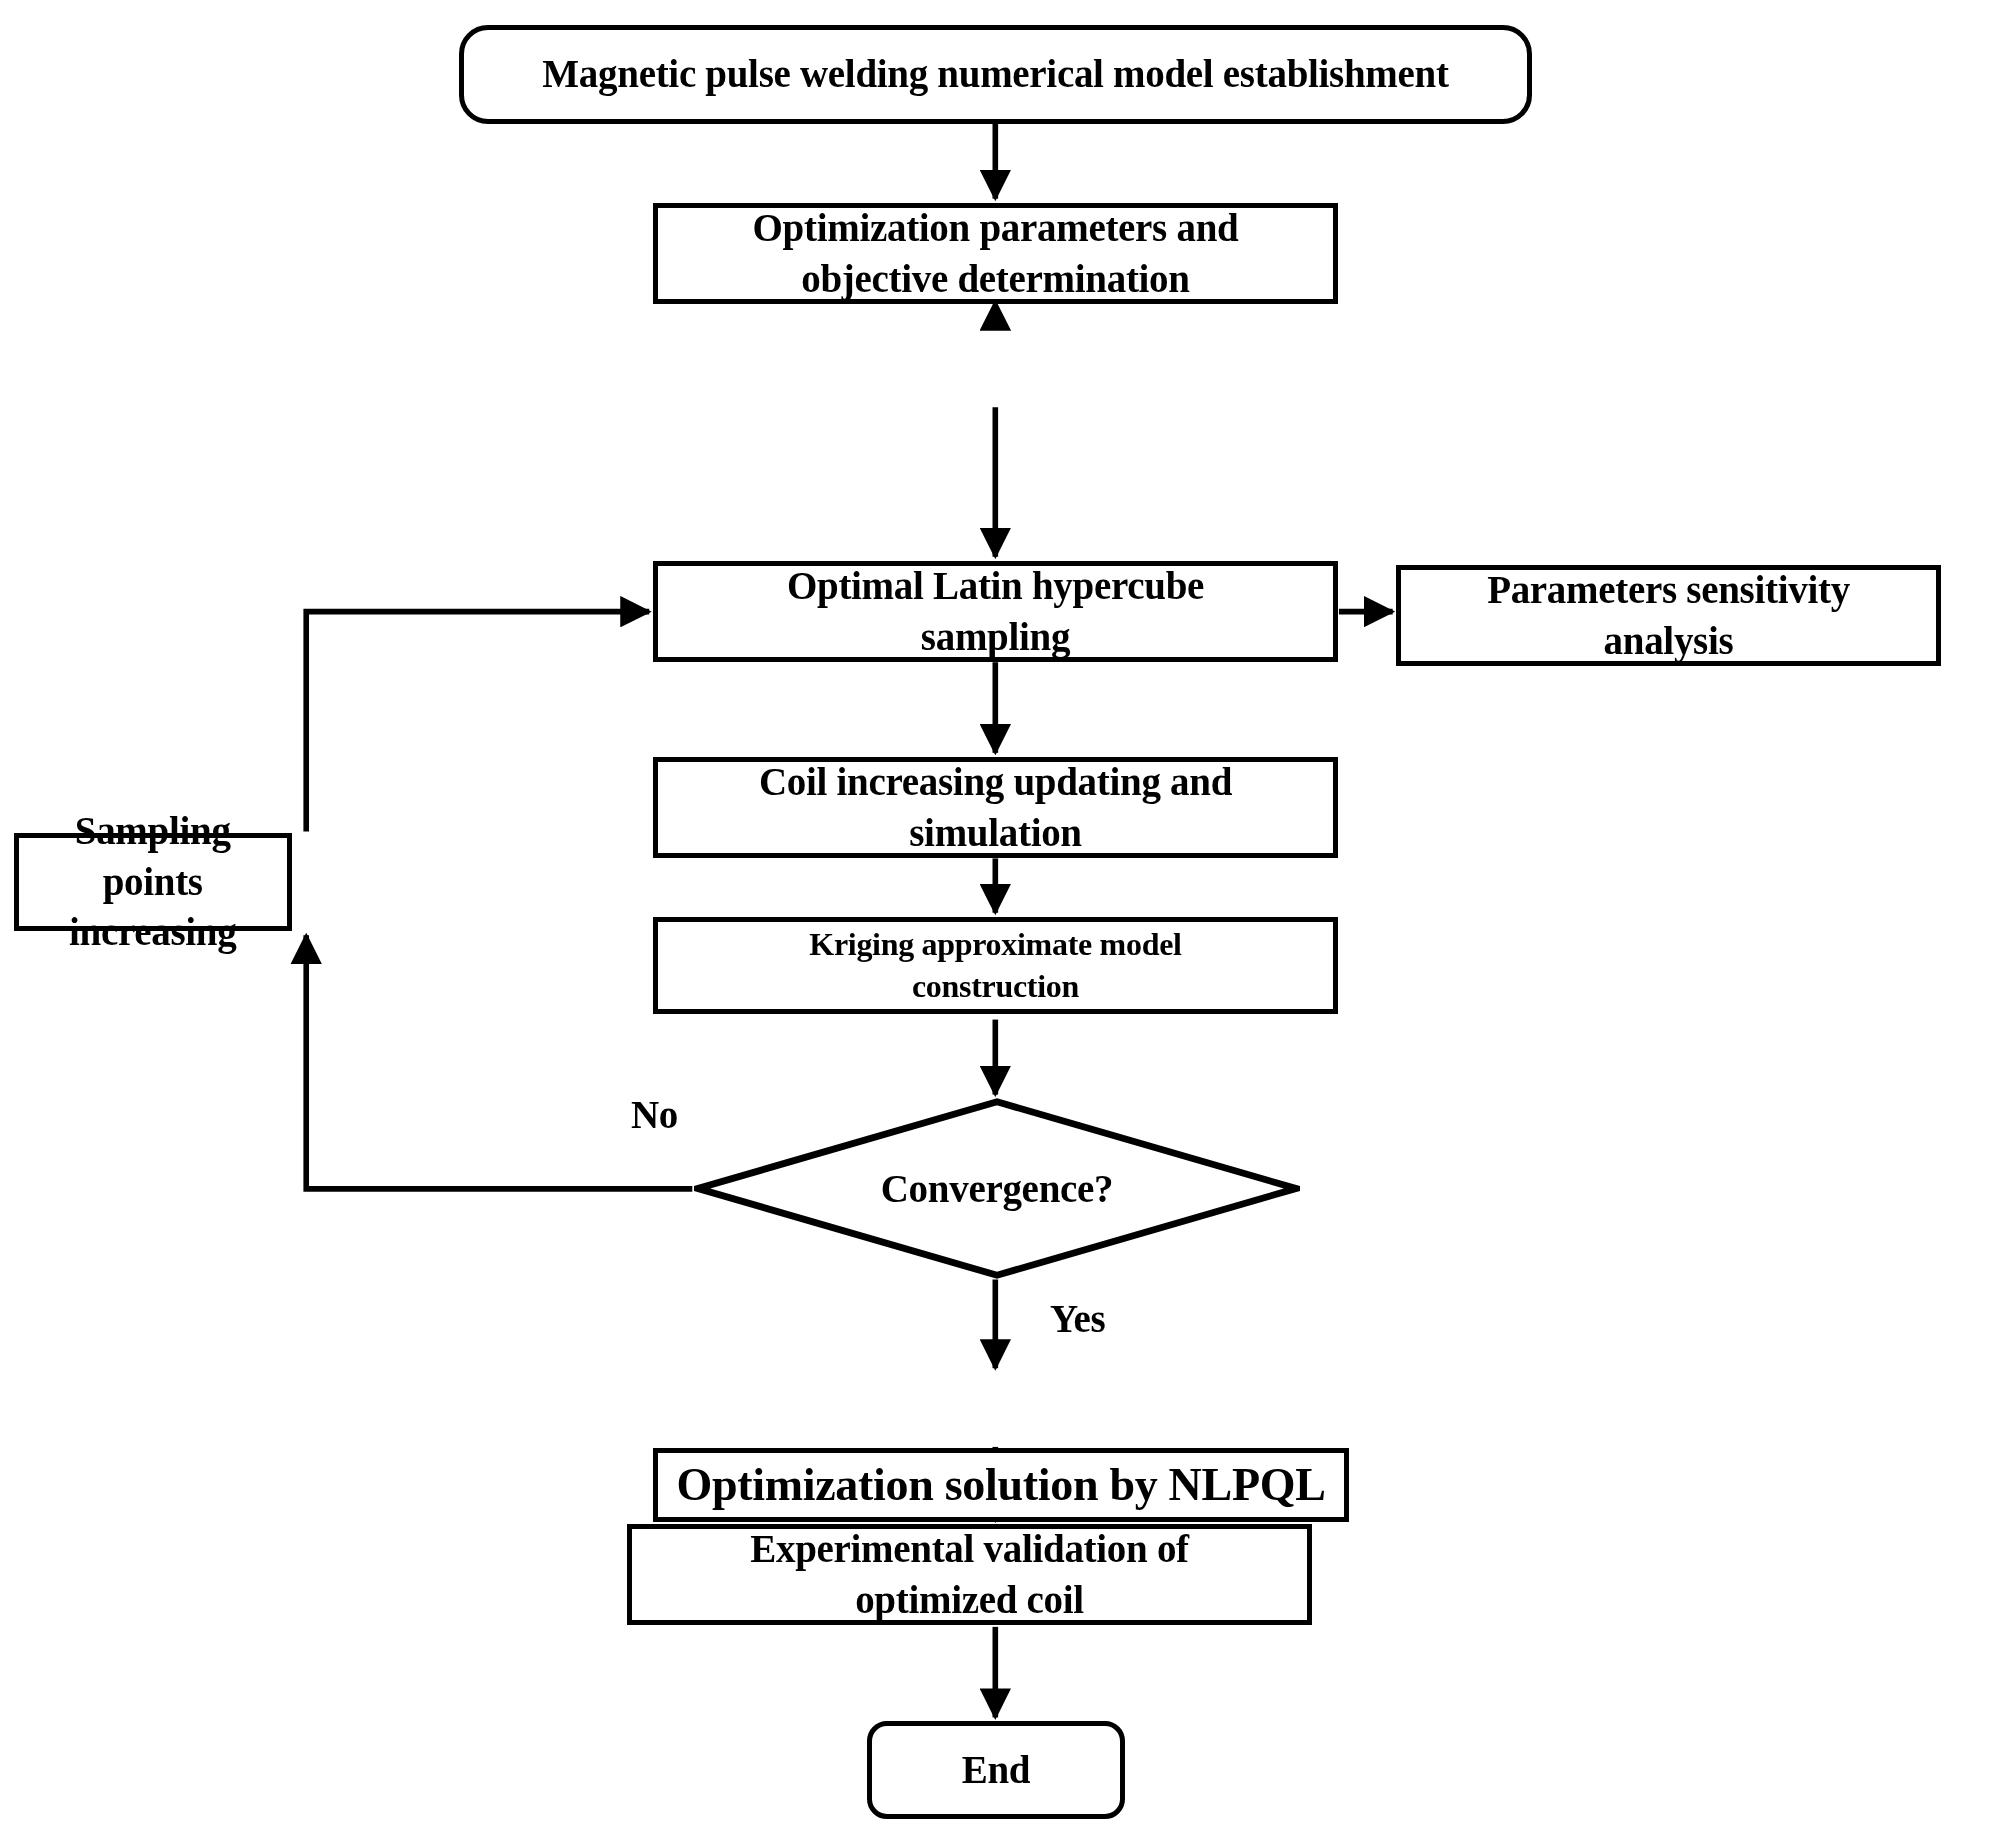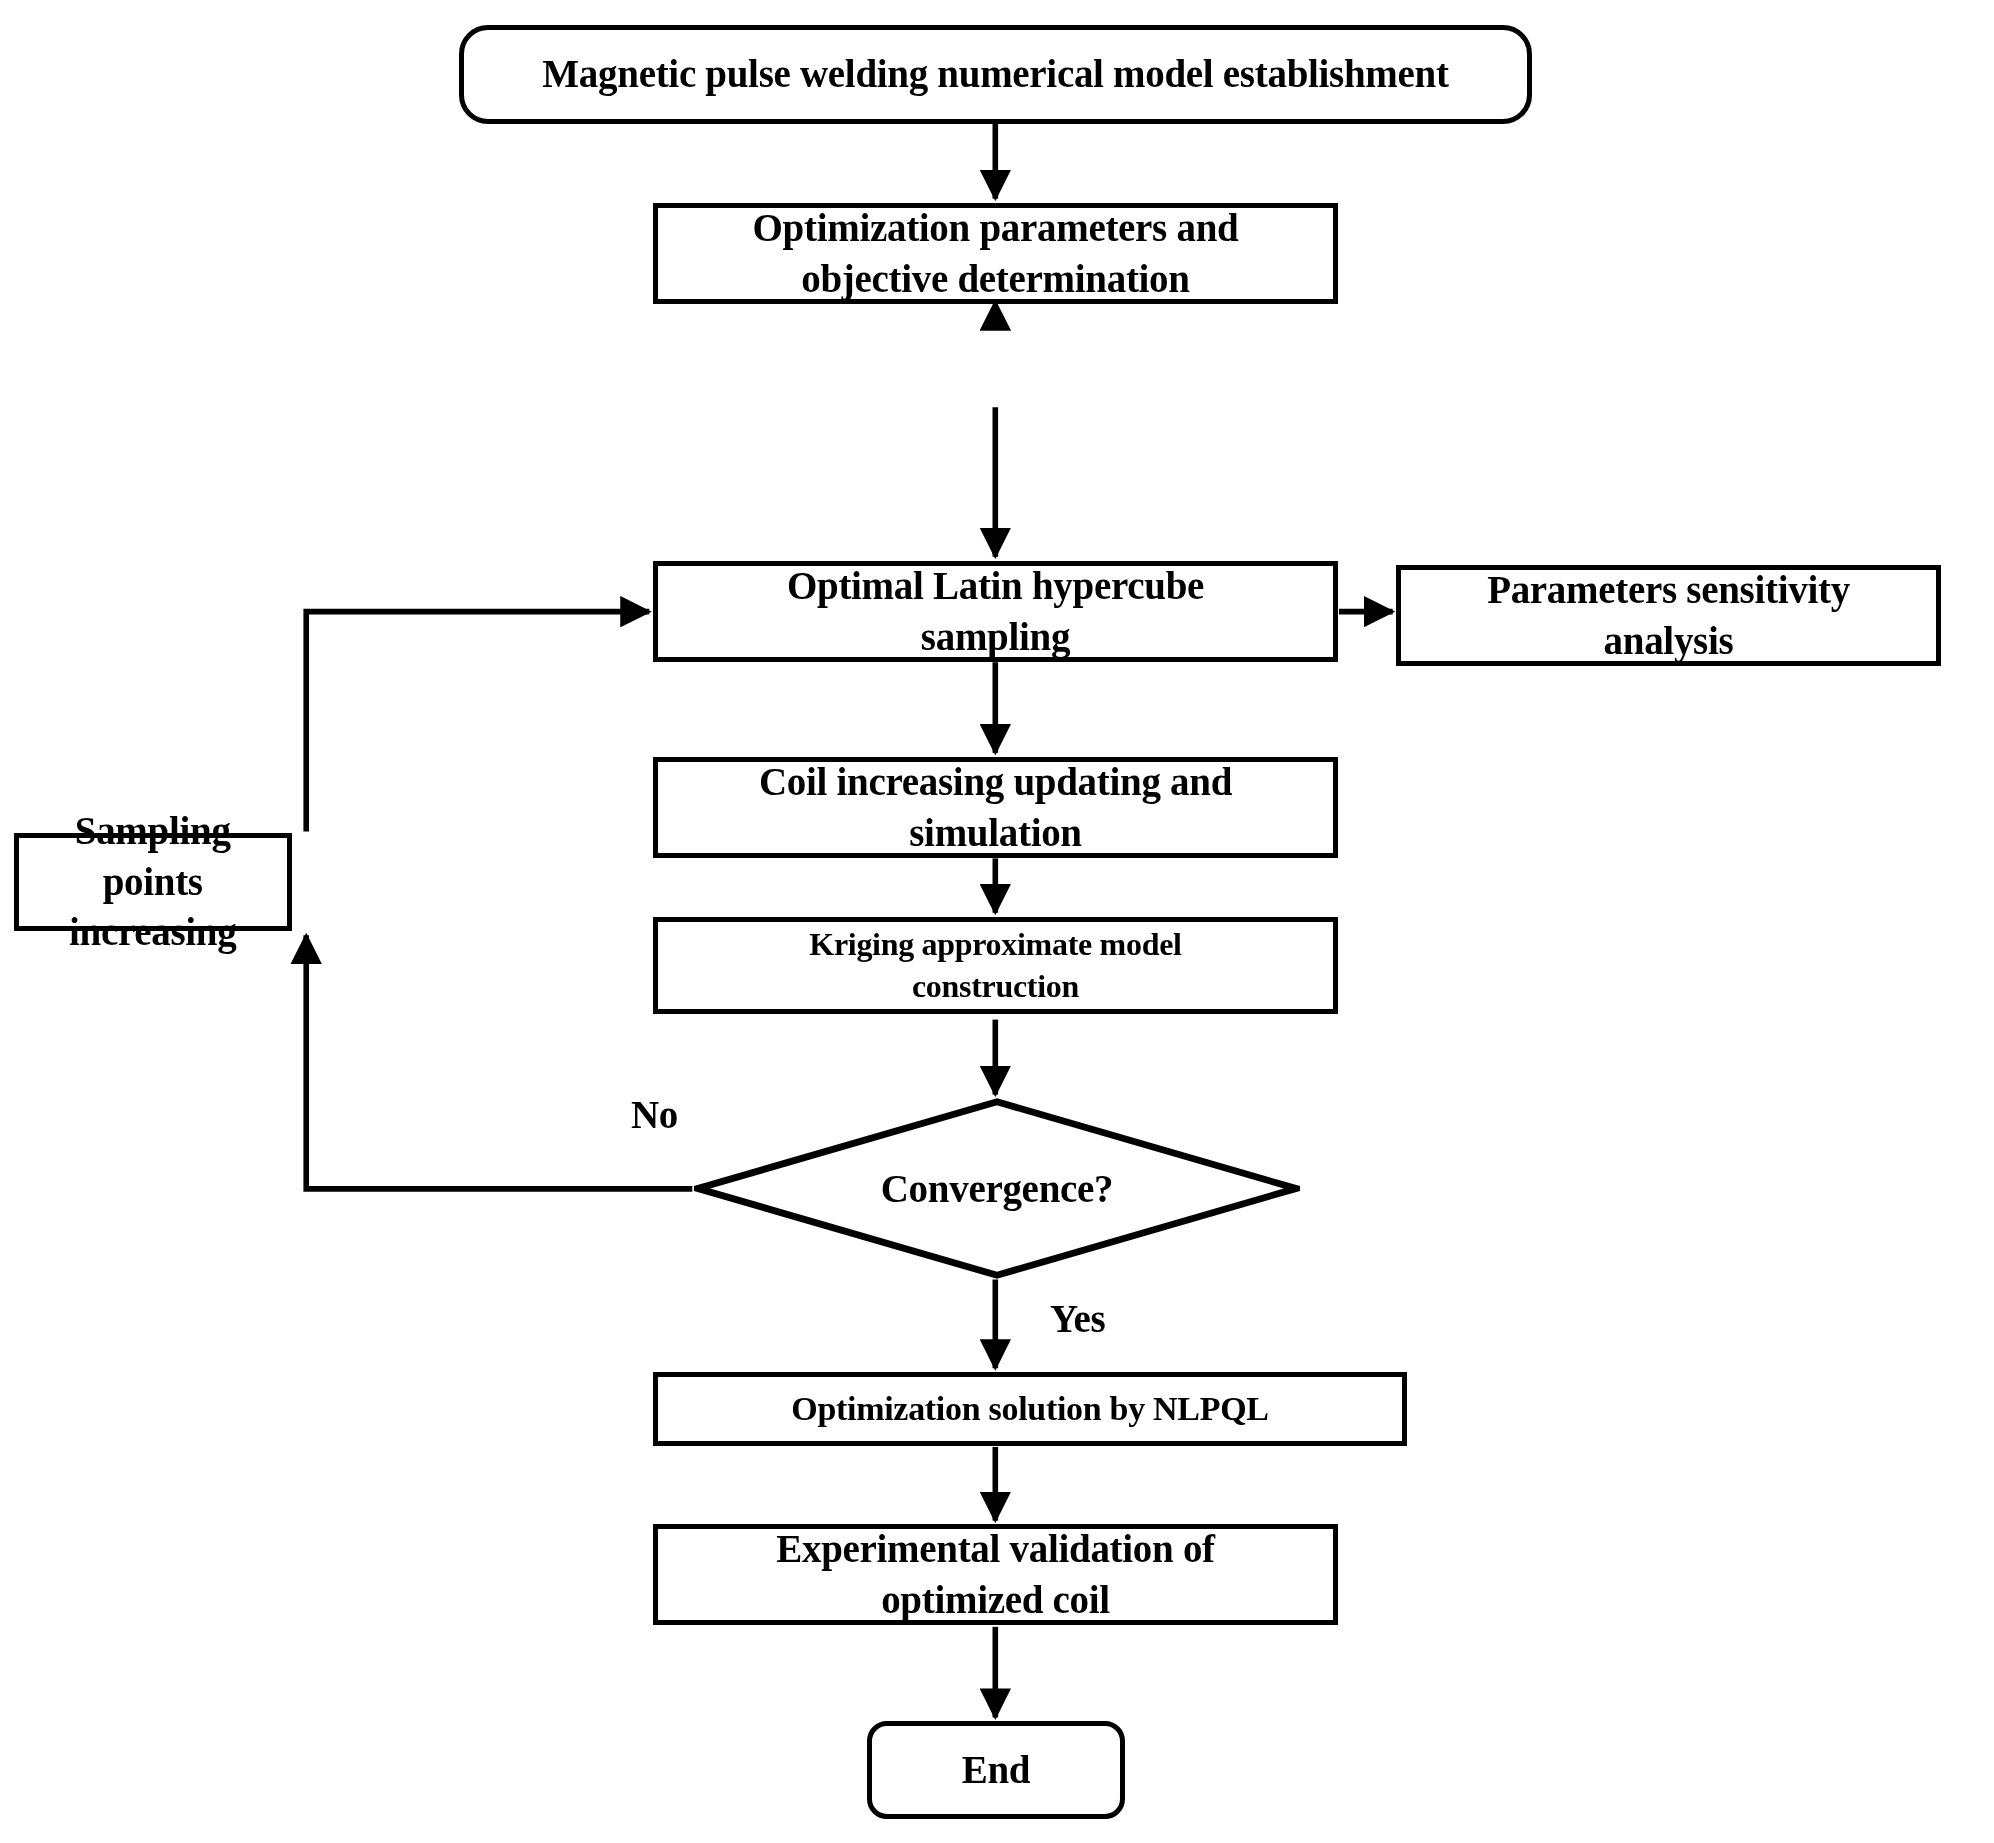--- a/index.html
+++ b/index.html
@@ -53,22 +53,22 @@
 
   
   #node-start      { left: 459px;  top: 25px;   width: 1073px; height: 99px; font-size: 39px; }
   #node-params     { left: 653px; top: 203px;  width: 685px; height: 101px; font-size: 39px; }
   #node-design     { left: 653px; top: 306px;  width: 685px; height: 101px; font-size: 39px; }
   #node-olhs       { left: 653px; top: 561px;  width: 685px; height: 101px; font-size: 39px; }
   #node-sens       { left: 1396px; top: 565px;  width: 545px;  height: 101px; font-size: 39px; }
   #node-coil       { left: 653px; top: 757px; width: 685px; height: 101px; font-size: 39px; }
   #node-kriging    { left: 653px; top: 917px; width: 685px; height: 97px; font-size: 32px; align-items: center; }
   #node-sampling   { left: 13.7px;   top: 833px; width: 278px;  height: 98px; font-size: 39px; }
-  #node-nlpql      { left: 653px; top: 1372px; width: 754px; height: 74px; font-size: 34px; }
-  #node-validation { left: 653px; top: 1524px; width: 685px; height: 101px; font-size: 39px; }
+  #node-nlpql      { left: 653px; top: 1448px; width: 696px; height: 74px; font-size: 46px; }
+  #node-validation { left: 627px; top: 1524px; width: 685px; height: 101px; font-size: 39px; }
   #node-end        { left: 867px; top: 1721px; width: 258px;  height: 98px; font-size: 39px; border-radius: 20px; }
 
   
   #node-decision {
     position: absolute;
     left: 694px;
     top: 1098px;
     width: 606px;
     height: 181px;
     z-index: 3;

